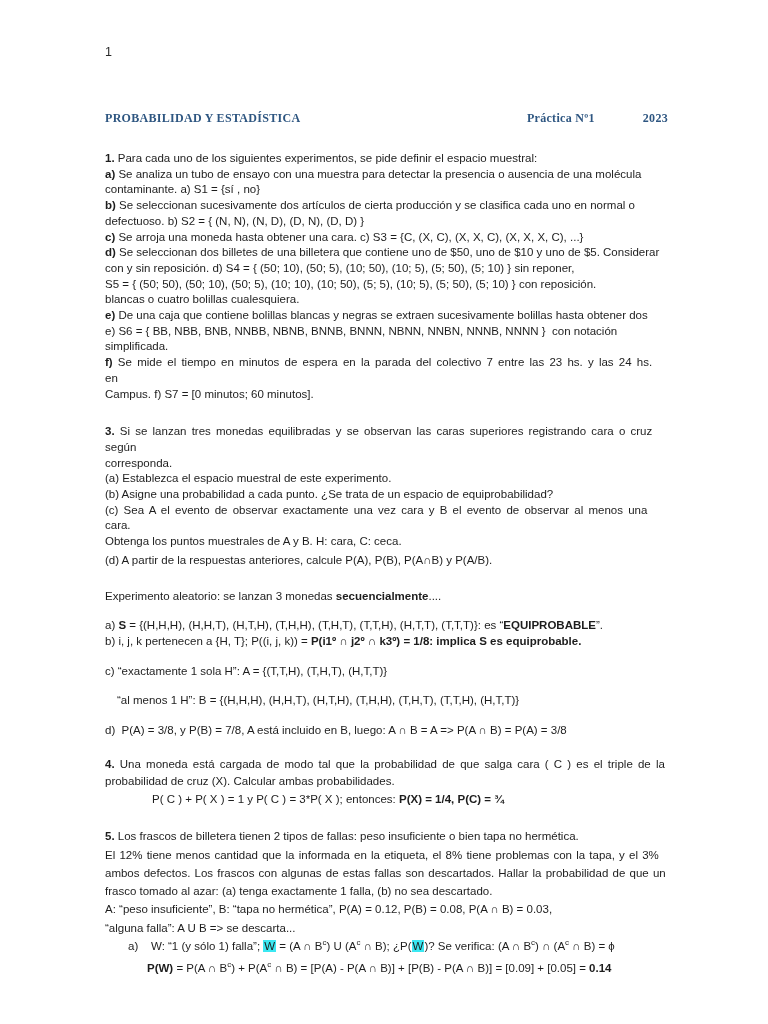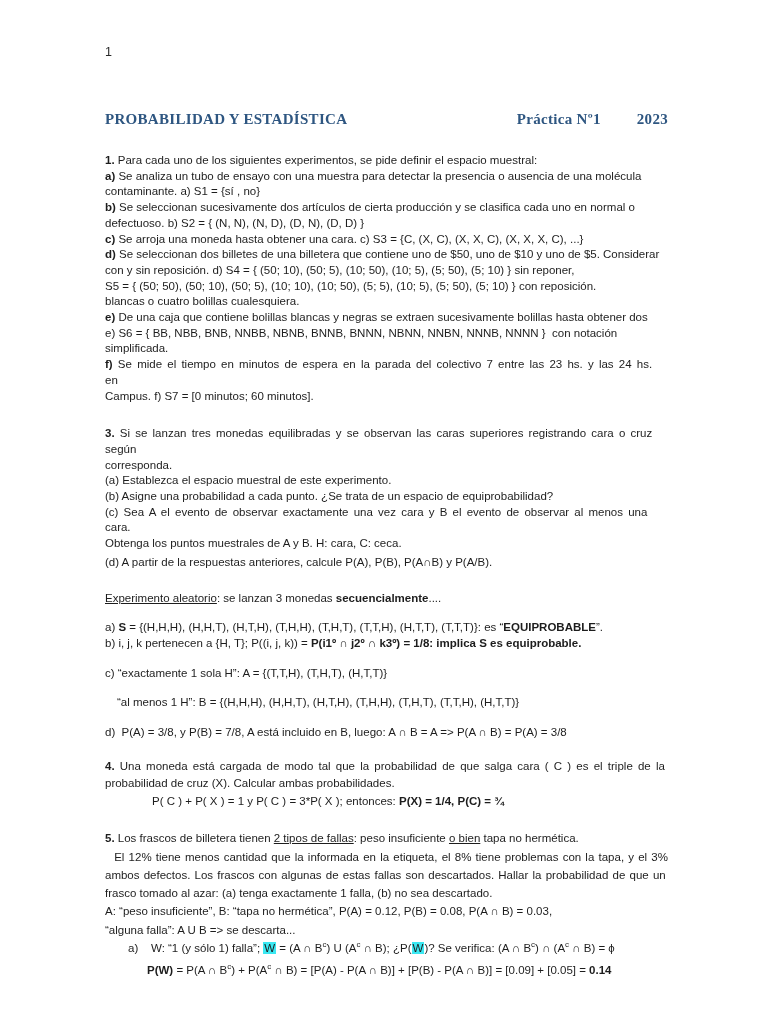--- a/index.html
+++ b/index.html
@@ -9,27 +9,27 @@
     padding:45px 100px 40px 105px;
     font-family:"Liberation Sans",sans-serif;
     color:#1d1d1d;font-size:11.5px;
     background:#ffffff;
   }
   .page-number{font-size:12.5px;color:#2a2a2a;}
   .header{
     display:flex;justify-content:space-between;align-items:baseline;
     margin-top:52px;
     font-family:"Liberation Serif",serif;font-weight:bold;
-    color:var(--accent,#2e5681);font-size:15px;letter-spacing:.3px;
+    color:var(--accent,#2e5681);font-size:12px;letter-spacing:.3px;
   }
-  .header-right{display:flex;gap:36px;margin-left:45px;}
+  .header-right{display:flex;gap:48px;margin-left:45px;}
   .doc-body{margin-top:25px;}
   .line{white-space:pre-wrap;line-height:15.7px;min-height:15.7px;}
   .b{font-weight:bold;}
-  .u{text-decoration:underline;}
+  .u{}
   .hl{background:var(--hl,#3be8f2);padding:0 1px;}
   .sup{font-size:8px;vertical-align:super;line-height:0;}
 </style>
 </head>
 <body>
 
 <div class="page">
   <div class="page-number">1</div>
 
   <div class="header">
@@ -65,21 +65,21 @@
       <div class="line" style="margin-top: 20px;"><span class="u">Experimento aleatorio</span><span>: se lanzan 3 monedas </span><span class="b">secuencialmente</span><span>....</span></div>
       <div class="line" style="margin-top: 14px;"><span>a) </span><span class="b">S</span><span> = {(H,H,H), (H,H,T), (H,T,H), (T,H,H), (T,H,T), (T,T,H), (H,T,T), (T,T,T)}: es “</span><span class="b">EQUIPROBABLE</span><span>”.</span></div>
       <div class="line" style=""><span>b) i, j, k pertenecen a {H, T}; P((i, j, k)) = </span><span class="b">P(i1º ∩ j2º ∩ k3º) = 1/8: implica S es equiprobable.</span></div>
       <div class="line" style="margin-top: 14px;"><span>c) “exactamente 1 sola H”: A = {(T,T,H), (T,H,T), (H,T,T)}</span></div>
       <div class="line" style="margin-top: 14px; padding-left: 12px;"><span>“al menos 1 H”: B = {(H,H,H), (H,H,T), (H,T,H), (T,H,H), (T,H,T), (T,T,H), (H,T,T)}</span></div>
       <div class="line" style="margin-top: 14px;"><span>d)  P(A) = 3/8, y P(B) = 7/8, A está incluido en B, luego: A ∩ B = A =&gt; P(A ∩ B) = P(A) = 3/8</span></div>
       <div class="line" style="margin-top: 17px; line-height: 17.5px; word-spacing: 2px;"><span class="b">4.</span><span> Una moneda está cargada de modo tal que la probabilidad de que salga cara ( C ) es el triple de la</span></div>
       <div class="line" style="line-height: 17.5px;"><span>probabilidad de cruz (X). Calcular ambas probabilidades.</span></div>
       <div class="line" style="line-height: 17.5px; padding-left: 47px;"><span>P( C ) + P( X ) = 1 y P( C ) = 3*P( X ); entonces: </span><span class="b">P(X) = 1/4, P(C) = ¾</span></div>
       <div class="line" style="margin-top: 19px; line-height: 18.3px;"><span class="b">5.</span><span> Los frascos de billetera tienen </span><span class="u">2 tipos de fallas</span><span>: peso insuficiente </span><span class="u">o bien</span><span> tapa no hermética.</span></div>
-      <div class="line" style="line-height: 18.3px; word-spacing: 1px; text-align: right;"><span>El 12% tiene menos cantidad que la informada en la etiqueta, el 8% tiene problemas con la tapa, y el 3%</span></div>
+      <div class="line" style="line-height: 18.3px; word-spacing: 1px;"><span>El 12% tiene menos cantidad que la informada en la etiqueta, el 8% tiene problemas con la tapa, y el 3%</span></div>
       <div class="line" style="line-height: 18.3px; word-spacing: 1px;"><span>ambos defectos. Los frascos con algunas de estas fallas son descartados. Hallar la probabilidad de que un</span></div>
       <div class="line" style="line-height: 18.3px;"><span>frasco tomado al azar: (a) tenga exactamente 1 falla, (b) no sea descartado.</span></div>
       <div class="line" style="line-height: 18.3px;"><span>A: “peso insuficiente”, B: “tapa no hermética”, P(A) = 0.12, P(B) = 0.08, P(A ∩ B) = 0.03,</span></div>
       <div class="line" style="line-height: 18.3px;"><span>“alguna falla”: A U B =&gt; se descarta...</span></div>
       <div class="line" style="margin-top: 2px; padding-left: 23px;"><span>a)    W: “1 (y sólo 1) falla”; </span><span class="hl">W</span><span> = (A ∩ B</span><span class="sup">c</span><span>) U (A</span><span class="sup">c</span><span> ∩ B); ¿P(</span><span class="hl">W</span><span>)? Se verifica: (A ∩ B</span><span class="sup">c</span><span>) ∩ (A</span><span class="sup">c</span><span> ∩ B) = ϕ</span></div>
       <div class="line" style="margin-top: 5px; line-height: 17px; padding-left: 42px;"><span class="b">P(W)</span><span> = P(A ∩ B</span><span class="sup">c</span><span>) + P(A</span><span class="sup">c</span><span> ∩ B) = [P(A) - P(A ∩ B)] + [P(B) - P(A ∩ B)] = [0.09] + [0.05] = </span><span class="b">0.14</span></div>
     </div>
 </div>
 
 </body></html>

